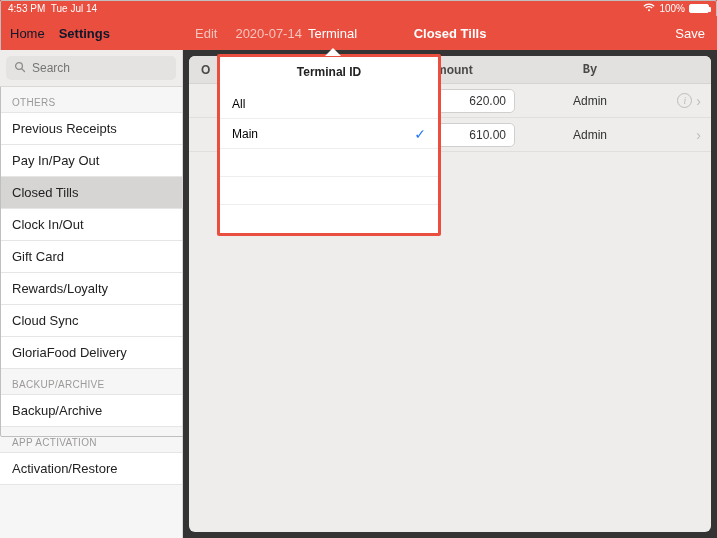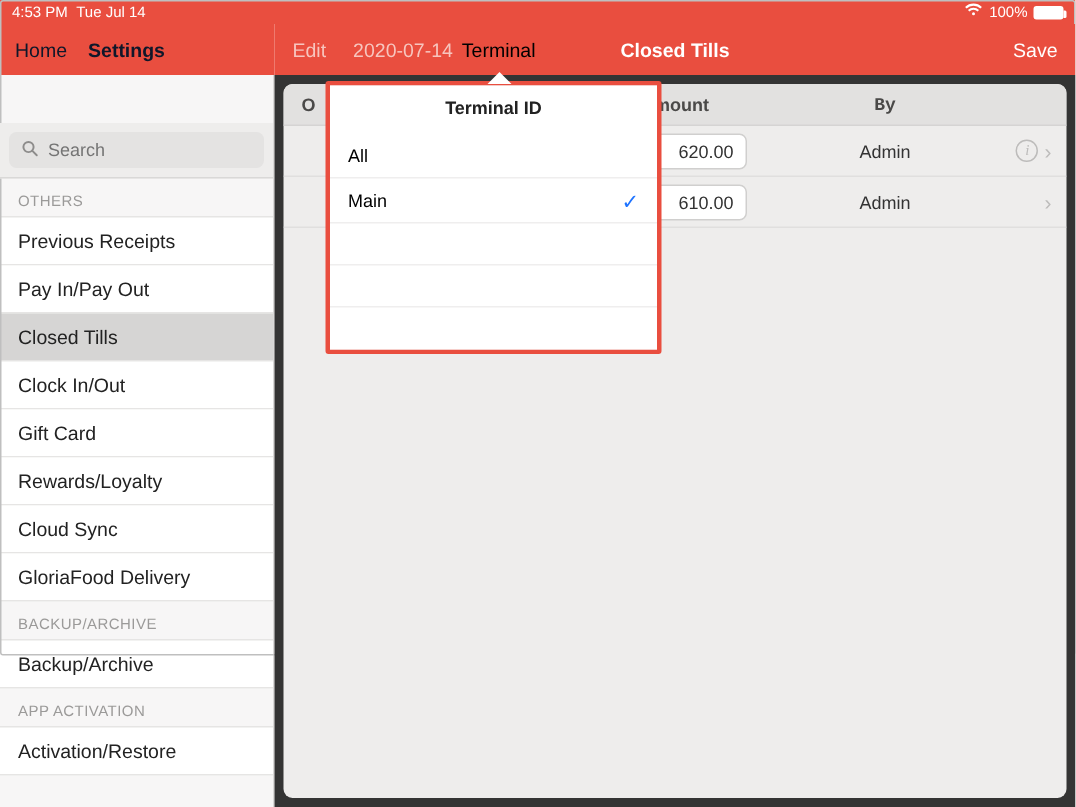--- a/index.html
+++ b/index.html
@@ -13,55 +13,55 @@
   .battery { width: 20px; height: 9px; border: 1px solid #fff; border-radius: 2px; position: relative; background: #fff; }
   .battery::after { content: ""; position: absolute; right: -3px; top: 2px; width: 2px; height: 5px; background: #fff; border-radius: 0 1px 1px 0; }
 
   .topbar { height: 34px; display: flex; }
   .topbar-left { width: 183px; background: #e94e3f; color: #0f172a; display: flex; align-items: center; padding: 0 10px; font-size: 13px; }
   .topbar-left .home { font-weight: 400; margin-right: 14px; }
   .topbar-left .settings { font-weight: 700; }
   .topbar-right { flex: 1; background: #e94e3f; color: #fff; display: flex; align-items: center; padding: 0 12px; font-size: 13px; position: relative; }
   .topbar-right .edit { color: #f7c5be; margin-right: 18px; }
   .topbar-right .date { color: #f7c5be; margin-right: 6px; }
-  .topbar-right .terminal { color: #000000; position: relative; }
+  .topbar-right .terminal { color: #ffffff; position: relative; }
   .topbar-right .title { position: absolute; left: 50%; transform: translateX(-50%); font-weight: 700; color: #fff; }
   .topbar-right .save { margin-left: auto; color: #fff; }
 
   
   .popover-arrow { position: absolute; top: 48px; left: 325px; width: 0; height: 0; border-left: 8px solid transparent; border-right: 8px solid transparent; border-bottom: 8px solid #ffffff; z-index: 60; }
 
   .body { display: flex; height: calc(538px - 50px); }
 
   
   .sidebar { width: 183px; background: #f7f6f6; border-right: 1px solid #d9d8d7; display: flex; flex-direction: column; font-size: 13px; color: #222; }
   .searchwrap { padding: 6px 6px; background: #eeedec; border-bottom: 1px solid #d9d8d7; }
   .search { width: 100%; height: 24px; background: #e4e3e2; border: none; border-radius: 5px; padding: 0 8px 0 26px; font-size: 12px; color: #7a7a7a; }
-  .searchwrap { position: relative; margin-top: 32px; }
+  .searchwrap { position: relative; }
   .searchicon { position: absolute; left: 14px; top: 11px; color: #8d8c8b; }
   .section-label { font-size: 10px; color: #9b9a99; padding: 10px 12px 4px; letter-spacing: 0.3px; }
   .side-item { padding: 8px 12px; border-bottom: 1px solid #e6e5e4; background: #fff; cursor: pointer; }
   .side-item:first-of-type { border-top: 1px solid #e6e5e4; }
   .side-item.selected { background: #d6d5d4; }
 
   
   .main { flex: 1; background: #343434; padding: 6px; position: relative; }
   .panel { background: #eeedec; border-radius: 6px; width: 100%; height: 100%; position: relative; overflow: hidden; }
   .table-header { display: flex; background: #e2e1e0; height: 28px; align-items: center; font-size: 12px; font-weight: 600; color: #4a4948; border-bottom: 1px solid #d5d4d3; }
   .col { text-align: center; }
   .col.o { width: 50px; text-align: left; padding-left: 12px; }
   .col.gap { flex: 1; }
   .col.amount { width: 130px; }
   .col.by { width: 150px; font-family: Liberation Mono, monospace; }
   .col.tail { width: 46px; }
 
   .row { display: flex; height: 34px; align-items: center; font-size: 12px; color: #333; border-bottom: 1px solid #e0dfde; }
   .row .o { width: 50px; padding-left: 12px; }
   .row .gap { flex: 1; }
-  .row .amount { width: 130px; display: flex; justify-content: center; }
+  .row .amount { width: 130px; display: flex; justify-content: flex-end; }
   .row .by { width: 150px; text-align: center; }
   .row .tail { width: 46px; display: flex; align-items: center; justify-content: flex-end; padding-right: 10px; color: #bdbcbb; gap: 4px; }
   .amount-box { width: 96px; height: 24px; background: #fff; border: 1px solid #d0cfce; border-radius: 5px; display: flex; align-items: center; justify-content: flex-end; padding: 0 8px; font-size: 12px; }
   .info-icon { width: 15px; height: 15px; border: 1px solid #bdbcbb; border-radius: 50%; display: inline-flex; align-items: center; justify-content: center; font-size: 10px; color: #bdbcbb; font-style: italic; font-family: Georgia, serif; }
   .chevron { font-size: 14px; }
 
   
   .popover-border { position: absolute; top: 54px; left: 217px; width: 224px; height: 182px; border: 3px solid #e94e3f; background: #fff; z-index: 50; border-radius: 2px; }
   .popover { width: 100%; height: 100%; background: #fff; display: flex; flex-direction: column; }
   .popover-title { text-align: center; font-weight: 700; font-size: 12px; padding: 8px 0 10px; color: #222; }

